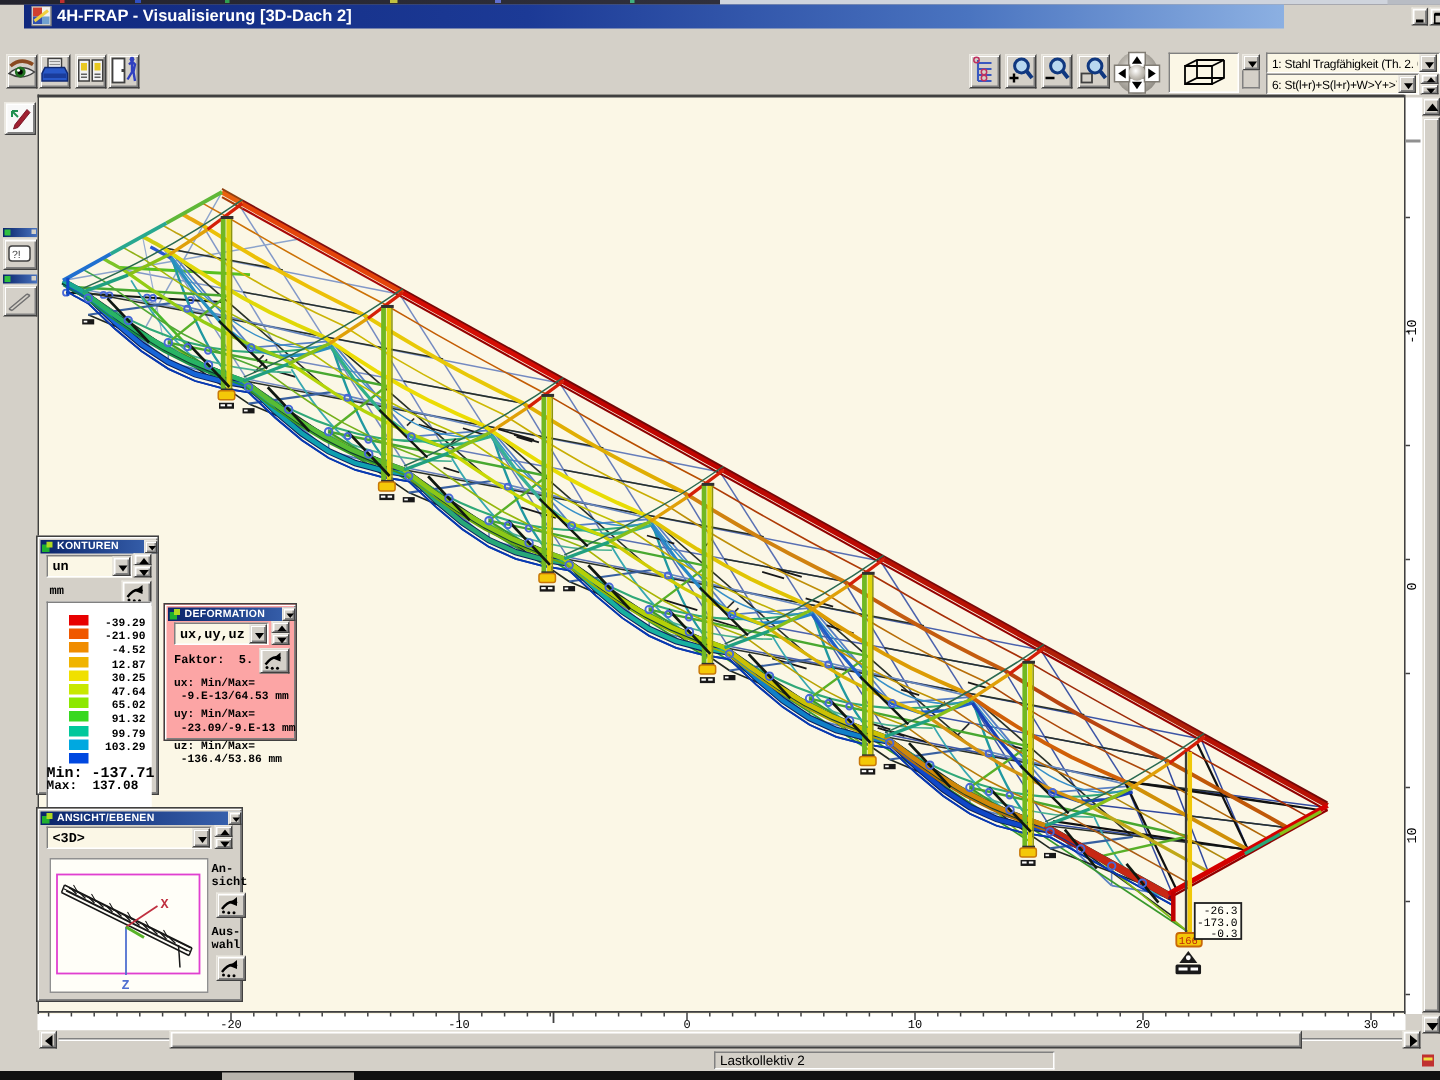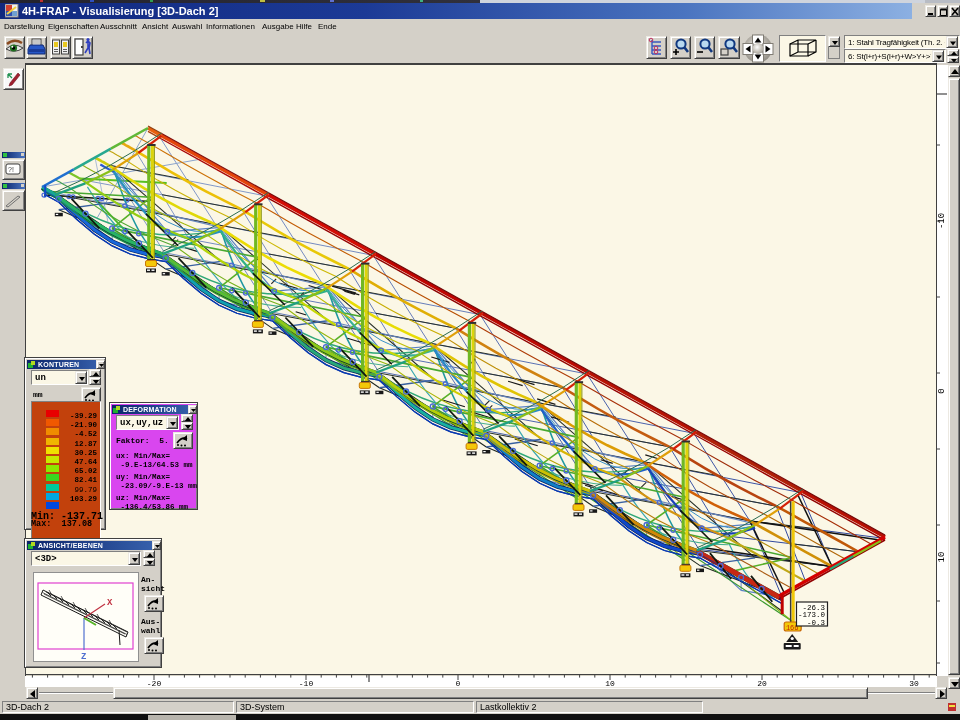--- a/index.html
+++ b/index.html
@@ -20,21 +20,21 @@
 <div class="abs" style="left:0;top:0;width:480px;height:3px;background:linear-gradient(90deg,#23232e,#30303c)">
  <span class="abs" style="left:40px;top:0;width:3px;height:2px;background:#c03030"></span>
  <span class="abs" style="left:90px;top:0;width:4px;height:2px;background:#3050c0"></span>
  <span class="abs" style="left:150px;top:0;width:3px;height:2px;background:#30a050"></span>
  <span class="abs" style="left:260px;top:0;width:5px;height:2px;background:#c0c040"></span>
  <span class="abs" style="left:330px;top:0;width:4px;height:2px;background:#6070d0"></span>
  <span class="abs" style="left:420px;top:0;width:3px;height:2px;background:#40b080"></span>
 </div>
 <div class="abs" style="left:925px;top:0;width:35px;height:3px;background:#b8bcc4"></div>
 
-<div class="abs" style="left:0;top:3px;width:912px;height:16px;background:linear-gradient(90deg,#10287e 0%,#1c3a96 40%,#4a74c0 75%,#8cb0e2 100%)">
+<div class="abs" style="left:16px;top:3px;width:840px;height:16px;background:linear-gradient(90deg,#10287e 0%,#1c3a96 40%,#4a74c0 75%,#8cb0e2 100%)">
   <svg class="abs" style="left:5px;top:1px" width="14" height="14" viewBox="0 0 14 14">
     <rect x="0" y="0" width="13" height="13" fill="#e8e8e8" stroke="#808080" stroke-width="1"></rect>
     <rect x="1" y="1" width="6" height="6" fill="#d04030"></rect>
     <rect x="7" y="1" width="5" height="6" fill="#f0f0f0"></rect>
     <rect x="1" y="7" width="6" height="5" fill="#3050b0"></rect>
     <rect x="7" y="7" width="5" height="5" fill="#70a0d0"></rect>
     <path d="M2 10 L11 3" stroke="#f0d040" stroke-width="2" fill="none"></path>
   </svg>
   <span class="abs" style="left:22px;top:2px;color:#fff;font-size:11px;font-weight:bold;letter-spacing:0px">4H-FRAP - Visualisierung [3D-Dach 2]</span>
 
@@ -49,31 +49,20 @@
           <path d="M2.5 3.5 h6" stroke="#000" stroke-width="2"></path>
         </svg>
       </span>
   <span class="abs btn" style="left:949px;top:2px;width:11px;height:12px">
         <svg width="11" height="12" viewBox="0 0 11 12">
           <path d="M2 2 L8 9 M8 2 L2 9" stroke="#000" stroke-width="1.6"></path>
         </svg>
       </span>
 </div>
 
-<div class="abs" style="left:0;top:19px;width:960px;height:15px;background:#d4d0c8;font-size:8px;color:#000">
-  <span class="abs" style="left:4px;top:3px">Darstellung</span>
-  <span class="abs" style="left:48px;top:3px">Eigenschaften</span>
-  <span class="abs" style="left:100px;top:3px">Ausschnitt</span>
-  <span class="abs" style="left:142px;top:3px">Ansicht</span>
-  <span class="abs" style="left:172px;top:3px">Auswahl</span>
-  <span class="abs" style="left:206px;top:3px">Informationen</span>
-  <span class="abs" style="left:262px;top:3px">Ausgabe</span>
-  <span class="abs" style="left:296px;top:3px">Hilfe</span>
-  <span class="abs" style="left:318px;top:3px">Ende</span>
-</div>
 
 <div class="abs" style="left:0;top:34px;width:960px;height:29px;background:#d4d0c8">
 
   <span class="abs btn" style="left:4px;top:2px;width:21px;height:23px">
     <svg width="19" height="21" viewBox="0 0 19 21">
       <path d="M2 7 Q9 1 17 6" fill="none" stroke="#8a4a20" stroke-width="2.4"></path>
       <path d="M1 12 Q9 5 18 11 Q10 17 1 12 Z" fill="#e8e8e8" stroke="#404040" stroke-width="1"></path>
       <circle cx="8.5" cy="11" r="3.6" fill="#207020"></circle>
       <circle cx="8.5" cy="11" r="1.7" fill="#000"></circle>
       <circle cx="7.3" cy="9.8" r="1" fill="#fff"></circle>
@@ -954,26 +943,20 @@
   <span class="abs btn" style="left:88px;top:0;width:755px;height:12px"></span>
   <span class="abs" style="left:843px;top:5px;width:67px;height:2px;background:#808080;border-bottom:1px solid #fff"></span>
   <span class="abs btn" style="left:910px;top:0;width:12px;height:12px">
         <svg width="12" height="12" viewBox="0 0 12 12">
           <path d="M9 6 l-5 -4 v8 z" fill="#000"></path>
         </svg>
       </span>
 </div>
 
 <div class="abs" style="left:0;top:700px;width:960px;height:14px;background:#d4d0c8;font-size:9px">
-  <span class="abs sunk" style="left:2px;top:1px;width:232px;height:12px">
-        <span class="abs" style="left:3px;top:0px">3D-Dach 2</span>
-      </span>
-  <span class="abs sunk" style="left:236px;top:1px;width:238px;height:12px">
-        <span class="abs" style="left:3px;top:0px">3D-System</span>
-      </span>
   <span class="abs sunk" style="left:476px;top:1px;width:227px;height:12px">
         <span class="abs" style="left:3px;top:0px">Lastkollektiv 2</span>
       </span>
   <span class="abs" style="left:947px;top:2px;width:10px;height:10px">
         <svg width="10" height="10">
           <rect x="1" y="1" width="8" height="8" fill="#c03030"></rect>
           <rect x="2" y="3" width="6" height="2" fill="#f0e040"></rect>
         </svg>
       </span>
 </div>
@@ -1015,48 +998,48 @@
   <span class="abs mono" style="left:8px;top:32px;font-size:8px;font-weight:bold">mm</span>
   <span class="abs btn" style="left:56px;top:29px;width:20px;height:17px">
     <svg width="18" height="15" viewBox="0 0 18 15">
           <path d="M3 10 Q8 3 13 6" fill="none" stroke="#000" stroke-width="1.6"></path>
           <path d="M13 2 v6 l-5 -2 z" fill="#000"></path>
           <circle cx="4" cy="12" r="1" fill="#000"></circle>
           <circle cx="7.5" cy="12.5" r="1" fill="#000"></circle>
           <circle cx="11" cy="12.5" r="1" fill="#000"></circle>
         </svg>
   </span>
-  <div class="abs" style="left:6px;top:43px;width:70px;height:139px;background:#c2410c;border:1px solid #808080;border-right-color:#fff;border-bottom-color:#fff">
+  <div class="abs" style="left:6px;top:43px;width:70px;height:139px;background:#ffffff;border:1px solid #808080;border-right-color:#fff;border-bottom-color:#fff">
     <span class="abs" style="left:14px;top:8px;width:13px;height:7px;background:#e80000"></span>
 <span class="abs" style="left:14px;top:17px;width:13px;height:7px;background:#f05800"></span>
 <span class="abs" style="left:14px;top:26px;width:13px;height:7px;background:#f08c00"></span>
 <span class="abs" style="left:14px;top:36px;width:13px;height:7px;background:#f0b400"></span>
 <span class="abs" style="left:14px;top:45px;width:13px;height:7px;background:#f0e000"></span>
 <span class="abs" style="left:14px;top:54px;width:13px;height:7px;background:#c8e800"></span>
 <span class="abs" style="left:14px;top:63px;width:13px;height:7px;background:#8ce800"></span>
 <span class="abs" style="left:14px;top:72px;width:13px;height:7px;background:#38d820"></span>
 <span class="abs" style="left:14px;top:82px;width:13px;height:7px;background:#00c89c"></span>
 <span class="abs" style="left:14px;top:91px;width:13px;height:7px;background:#00a8e0"></span>
 <span class="abs" style="left:14px;top:100px;width:13px;height:7px;background:#0048e0"></span>
 <span class="abs mono" style="right:3px;top:10px;font-size:7.5px;font-weight:bold;line-height:9px">-39.29</span>
 <span class="abs mono" style="right:3px;top:19px;font-size:7.5px;font-weight:bold;line-height:9px">-21.90</span>
 <span class="abs mono" style="right:3px;top:28px;font-size:7.5px;font-weight:bold;line-height:9px">-4.52</span>
 <span class="abs mono" style="right:3px;top:38px;font-size:7.5px;font-weight:bold;line-height:9px">12.87</span>
 <span class="abs mono" style="right:3px;top:47px;font-size:7.5px;font-weight:bold;line-height:9px">30.25</span>
 <span class="abs mono" style="right:3px;top:56px;font-size:7.5px;font-weight:bold;line-height:9px">47.64</span>
 <span class="abs mono" style="right:3px;top:65px;font-size:7.5px;font-weight:bold;line-height:9px">65.02</span>
-<span class="abs mono" style="right:3px;top:74px;font-size:7.5px;font-weight:bold;line-height:9px">82.41</span>
-<span class="abs mono" style="right:3px;top:84px;font-size:7.5px;font-weight:normal;line-height:9px">99.79</span>
+<span class="abs mono" style="right:3px;top:74px;font-size:7.5px;font-weight:bold;line-height:9px">91.32</span>
+<span class="abs mono" style="right:3px;top:84px;font-size:7.5px;font-weight:bold;line-height:9px">99.79</span>
 <span class="abs mono" style="right:3px;top:93px;font-size:7.5px;font-weight:bold;line-height:9px">103.29</span>
   </div>
   <span class="abs mono" style="left:6px;top:153px;font-size:10px;font-weight:bold">Min: -137.71</span>
   <span class="abs mono" style="left:6px;top:161px;font-size:8.5px;font-weight:bold">Max:&nbsp; 137.08</span>
 </div>
 
-<div class="abs" style="left:109px;top:402px;width:89px;height:108px;background:#d946ef;border:1px solid #404040;box-shadow:inset 1px 1px 0 #fff,inset -1px -1px 0 #808080">
+<div class="abs" style="left:109px;top:402px;width:89px;height:92px;background:#fca5a5;border:1px solid #404040;box-shadow:inset 1px 1px 0 #fff,inset -1px -1px 0 #808080">
   <div class="abs" style="left:2px;top:2px;width:85px;height:9px;background:linear-gradient(90deg,#0a246a,#3a64b0)">
     <svg class="abs" style="left:1px;top:1px" width="8" height="8">
           <rect x="0" y="2" width="5" height="5" fill="#20b030"></rect>
           <rect x="3" y="0" width="4" height="4" fill="#b0d820"></rect>
         </svg>
     <span class="abs" style="left:11px;top:1px;color:#fff;font-size:7px;font-weight:bold;line-height:8px;letter-spacing:0.2px">DEFORMATION</span>
     <span class="abs btn" style="left:76px;top:0px;width:9px;height:9px">
           <svg width="9" height="9" viewBox="0 0 9 9">
             <path d="M2 3 l2.5 3 l2.5 -3 z" fill="#000"></path>
           </svg>

